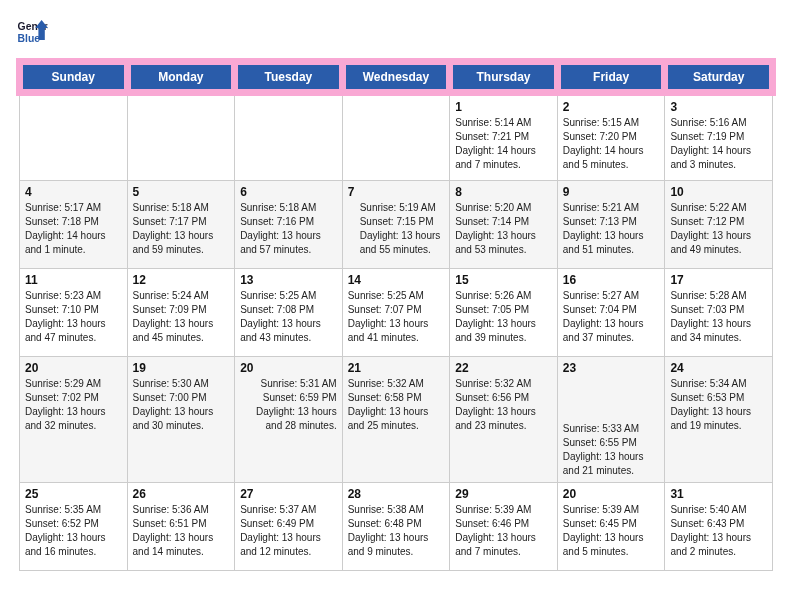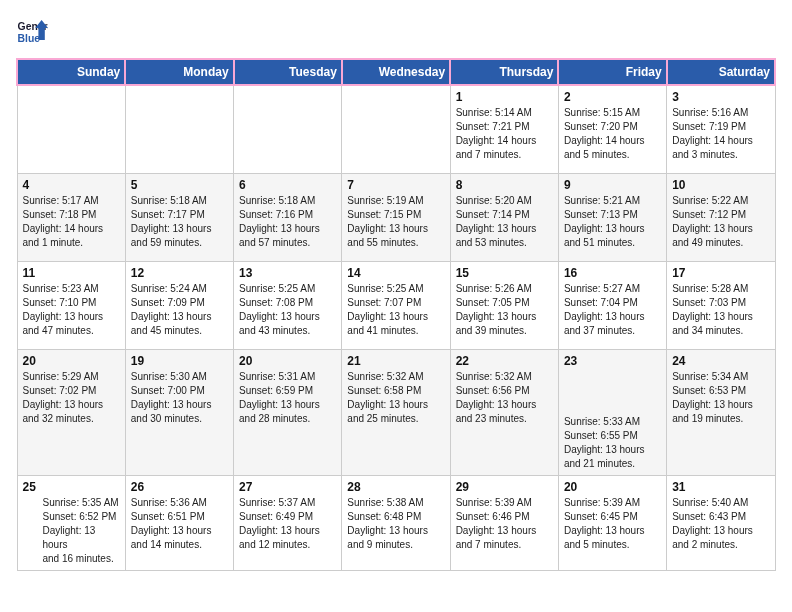--- a/index.html
+++ b/index.html
@@ -42,22 +42,22 @@
       width: 100%;
       border-collapse: collapse;
       table-layout: fixed;
     }
     thead th {
       background-color: #2a5caa;
       color: #fff;
       font-size: 12px;
       font-weight: bold;
       padding: 5px 4px;
-      text-align: right;
-      border: 2px solid #f9a8d4;
+      text-align: center;
+      border: 7px solid #f9a8d4;
     }
     tbody td {
       border: 1px solid #ccc;
       vertical-align: top;
       padding: 4px 5px;
       font-size: 10px;
       color: #222;
       height: 88px;
       background: #fff;
     }
@@ -153,21 +153,21 @@
         </td>
         <td>
           <div class="day-num">6</div>
           <div class="cell-text" style="white-space: pre-line;">Sunrise: 5:18 AM
 Sunset: 7:16 PM
 Daylight: 13 hours
 and 57 minutes.</div>
         </td>
         <td>
           <div class="day-num">7</div>
-          <div class="cell-text" style="white-space: pre-line;">Sunrise: 5:19 AM
+          <div class="cell-text" style="white-space: pre-line; margin-left: 12px;">Sunrise: 5:19 AM
 Sunset: 7:15 PM
 Daylight: 13 hours
 and 55 minutes.</div>
         </td>
         <td>
           <div class="day-num">8</div>
           <div class="cell-text" style="white-space: pre-line;">Sunrise: 5:20 AM
 Sunset: 7:14 PM
 Daylight: 13 hours
 and 53 minutes.</div>
@@ -248,21 +248,21 @@
         </td>
         <td>
           <div class="day-num">19</div>
           <div class="cell-text" style="white-space: pre-line;">Sunrise: 5:30 AM
 Sunset: 7:00 PM
 Daylight: 13 hours
 and 30 minutes.</div>
         </td>
         <td>
           <div class="day-num">20</div>
-          <div class="cell-text" style="white-space: pre-line;">Sunrise: 5:31 AM
+          <div class="cell-text" style="white-space: pre-line; text-align: right;">Sunrise: 5:31 AM
 Sunset: 6:59 PM
 Daylight: 13 hours
 and 28 minutes.</div>
         </td>
         <td>
           <div class="day-num">21</div>
           <div class="cell-text" style="white-space: pre-line;">Sunrise: 5:32 AM
 Sunset: 6:58 PM
 Daylight: 13 hours
 and 25 minutes.</div>
@@ -285,21 +285,21 @@
           <div class="day-num">24</div>
           <div class="cell-text" style="white-space: pre-line;">Sunrise: 5:34 AM
 Sunset: 6:53 PM
 Daylight: 13 hours
 and 19 minutes.</div>
         </td>
       </tr>
       <tr>
         <td>
           <div class="day-num">25</div>
-          <div class="cell-text" style="white-space: pre-line; margin-left: 20px;">Sunrise: 5:35 AM
+          <div class="cell-text" style="white-space: pre-line;">Sunrise: 5:35 AM
 Sunset: 6:52 PM
 Daylight: 13 hours
 and 16 minutes.</div>
         </td>
         <td>
           <div class="day-num">26</div>
           <div class="cell-text" style="white-space: pre-line;">Sunrise: 5:36 AM
 Sunset: 6:51 PM
 Daylight: 13 hours
 and 14 minutes.</div>

